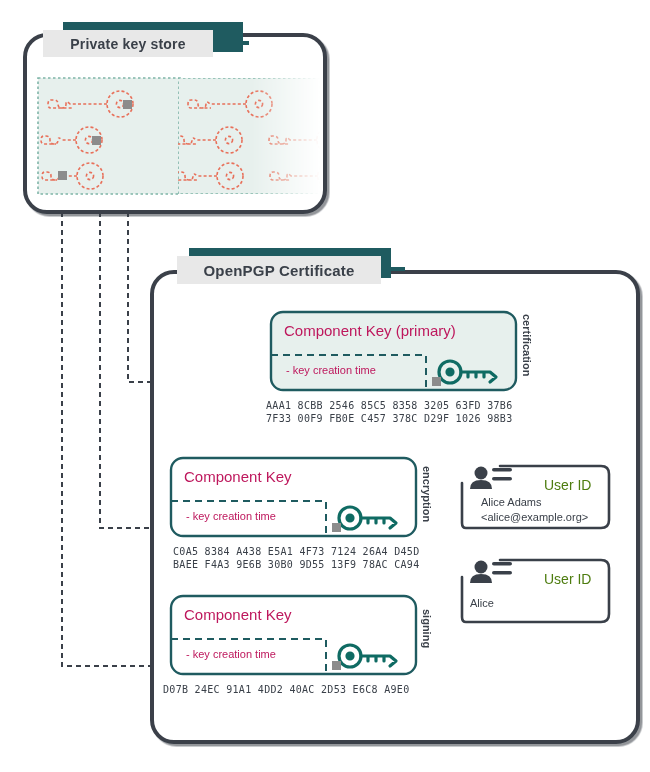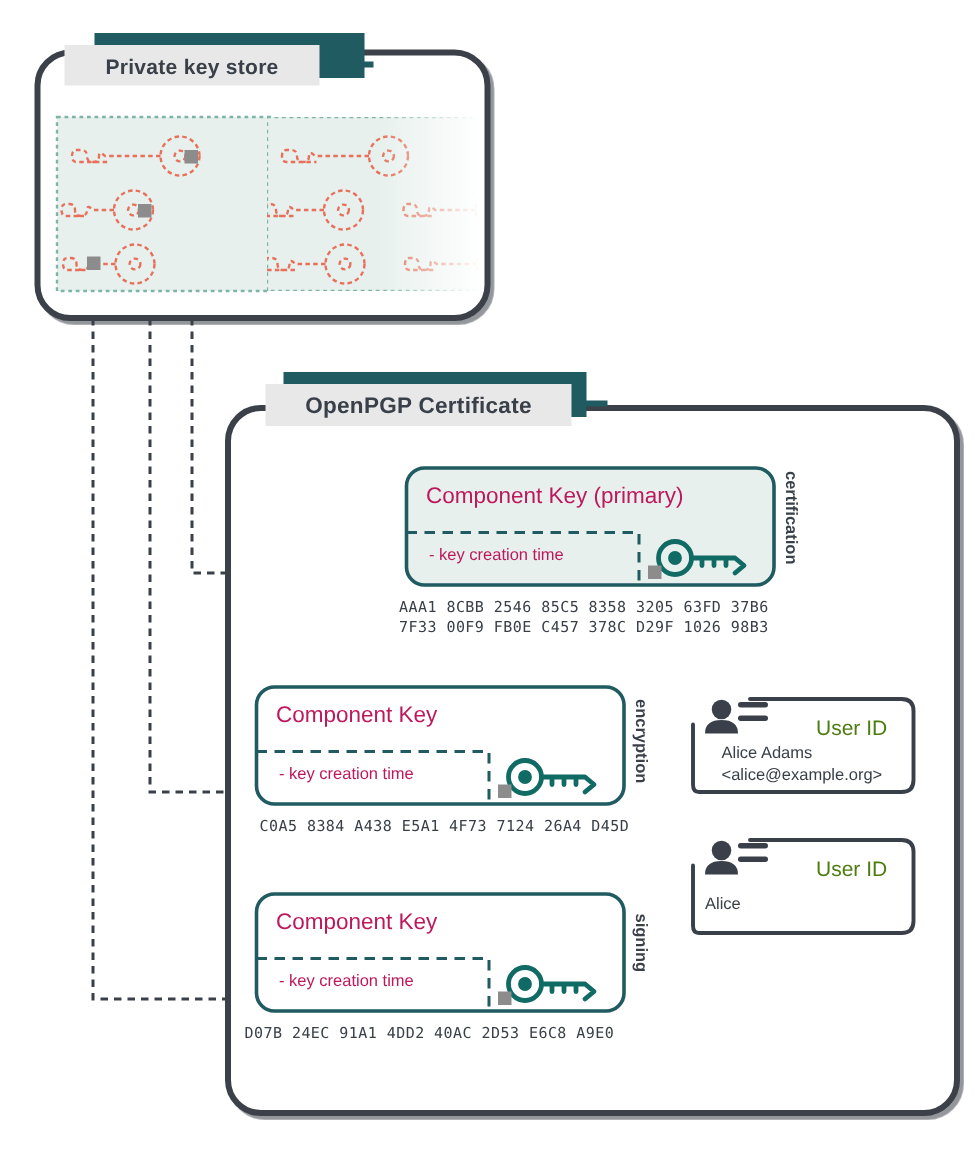--- a/index.html
+++ b/index.html
@@ -262,21 +262,21 @@
   </div>
 
   <div class="ck-title" style="left:284px; top:322px;">Component Key (primary)</div>
   <div class="ck-sub" style="left:286px; top:364px;">- key creation time</div>
   <div class="side-label" style="left:533px; top:314px;">certification</div>
   <div class="fp" style="left:266px; top:399px;"><span>AAA1 8CBB 2546 85C5 8358 3205 63FD 37B6</span><br><span>7F33 00F9 FB0E C457 378C D29F 1026 98B3</span></div>
 
   <div class="ck-title" style="left:184px; top:468px;">Component Key</div>
   <div class="ck-sub" style="left:186px; top:510px;">- key creation time</div>
   <div class="side-label" style="left:433px; top:466px;">encryption</div>
-  <div class="fp" style="left:173px; top:545px;"><span>C0A5 8384 A438 E5A1 4F73 7124 26A4 D45D</span><br></div>
+  <div class="fp" style="left:173px; top:545px;"><span>C0A5 8384 A438 E5A1 4F73 7124 26A4 D45D</span><br><span>BAEE F4A3 9E6B 30B0 9D55 13F9 78AC CA94</span></div>
 
   <div class="ck-title" style="left:184px; top:606px;">Component Key</div>
   <div class="ck-sub" style="left:186px; top:648px;">- key creation time</div>
   <div class="side-label" style="left:433px; top:609px;">signing</div>
   <div class="fp" style="left:163px; top:683px;"><span>D07B 24EC 91A1 4DD2 40AC 2D53 E6C8 A9E0</span><br></div>
 
   <div class="uid-title" style="left:544px; top:477px;">User ID</div>
   <div class="uid-body" style="left:481px; top:495px;">Alice Adams
 &lt;alice@example.org&gt;</div>
 

